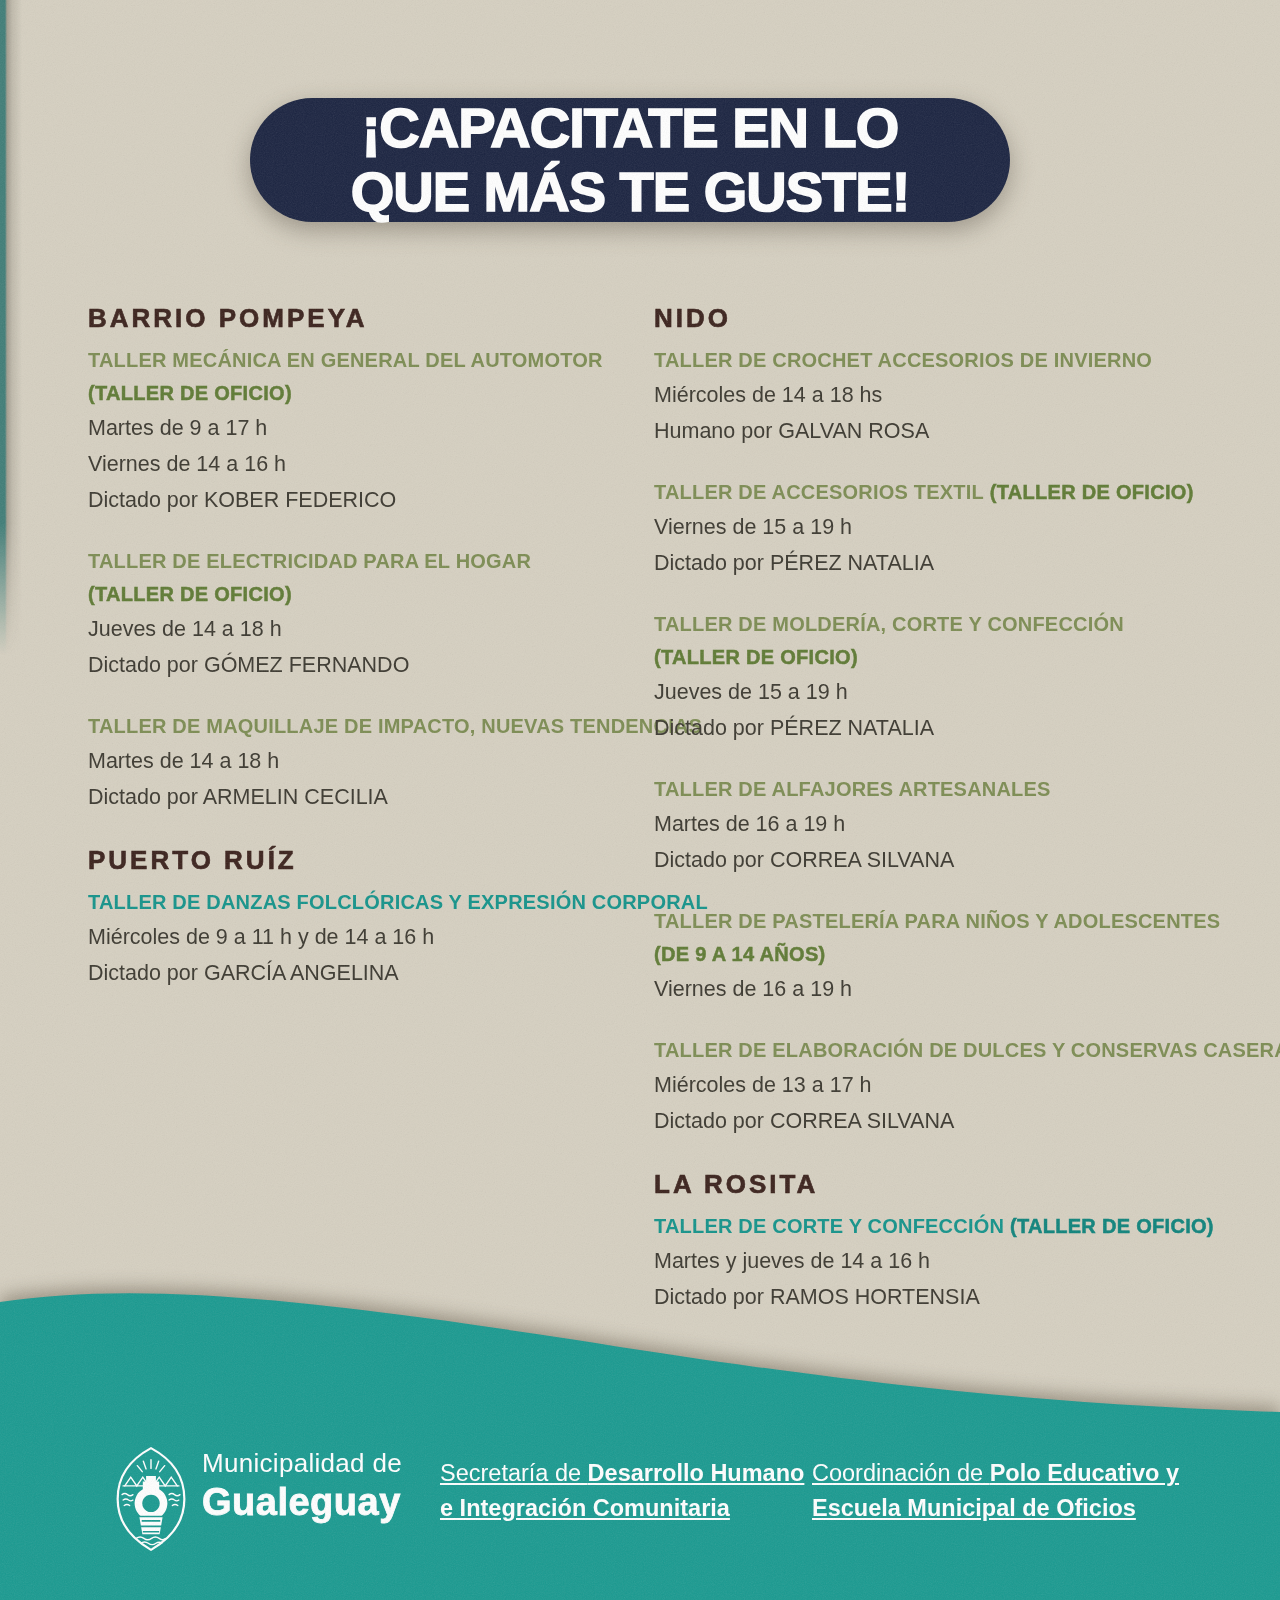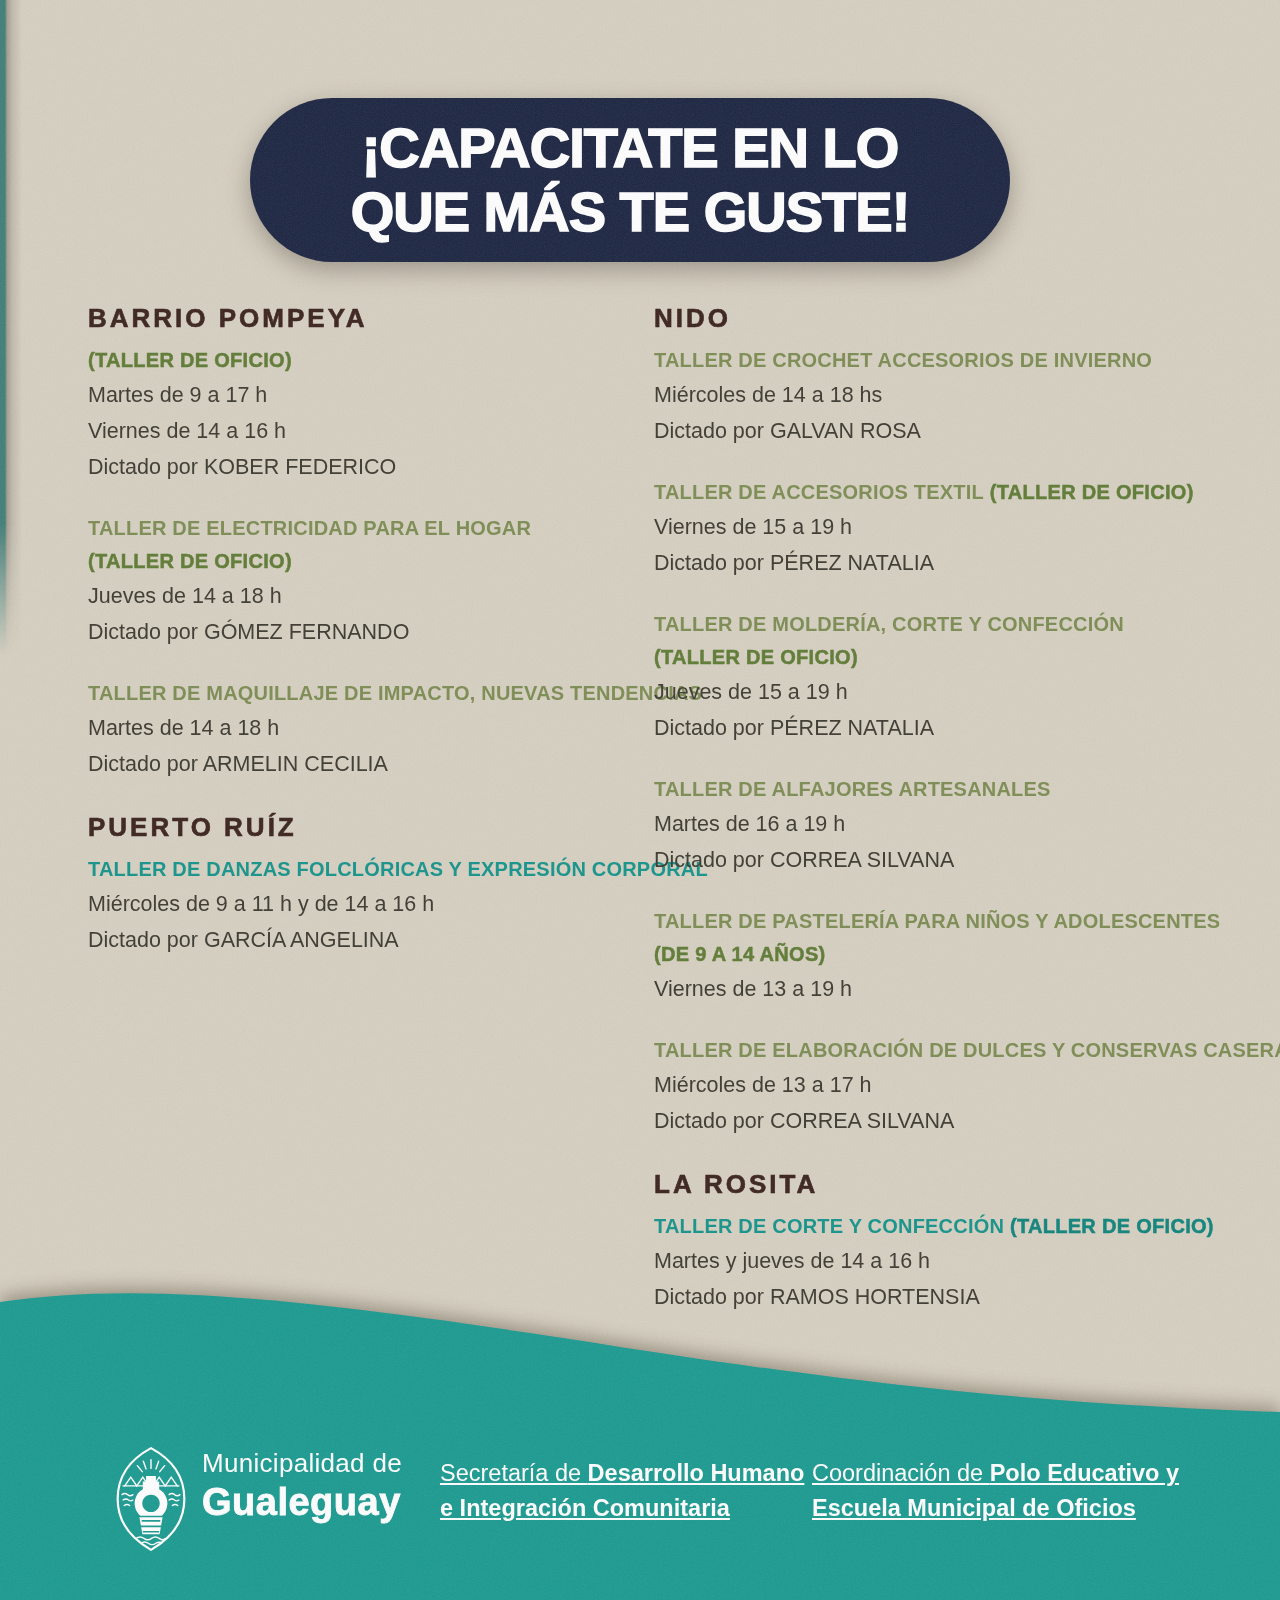--- a/index.html
+++ b/index.html
@@ -28,21 +28,21 @@
     background:linear-gradient(to right,
       #3f7d77 0px,#3f7d77 5px,
       rgba(75,72,60,0.38) 7px,
       rgba(75,72,60,0.16) 12px,
       rgba(75,72,60,0) 22px);
     -webkit-mask-image:linear-gradient(to bottom,#000 80%,transparent 100%);
     mask-image:linear-gradient(to bottom,#000 80%,transparent 100%);
   }
   
   .title-pill{
-    position:absolute;left:250px;top:98px;width:760px;height:164px;z-index:2;
+    position:absolute;left:250px;top:98px;width:760px;height:124px;z-index:2;
     background:var(--panel-navy);
     border-radius:84px;
     display:flex;flex-direction:column;align-items:center;justify-content:center;
     filter:drop-shadow(0 8px 12px rgba(45,38,26,0.35));
   }
   .title-line{
     color:var(--white);
     font-size:56px;font-weight:bold;line-height:64px;
     letter-spacing:-1px;
     -webkit-text-stroke:1.6px var(--white);
@@ -91,20 +91,21 @@
 
 <div class="title-pill">
   <div class="title-line">¡CAPACITATE EN LO</div>
   <div class="title-line">QUE MÁS TE GUSTE!</div>
 </div>
 
 <div class="col" id="col-left">
     <div class="section">
       <div class="section-header">BARRIO POMPEYA</div>
       <div class="ws">
+        <div class="ws-title green"><span>TALLER MECÁNICA EN GENERAL DEL AUTOMOTOR</span></div>
         <div class="ws-badge green-badge">(TALLER DE OFICIO)</div>
         <div class="ws-line">Martes de 9 a 17 h</div>
         <div class="ws-line">Viernes de 14 a 16 h</div>
         <div class="ws-line">Dictado por KOBER FEDERICO</div>
       </div>
       <div class="ws">
         <div class="ws-title green"><span>TALLER DE ELECTRICIDAD PARA EL HOGAR</span></div>
         <div class="ws-badge green-badge">(TALLER DE OFICIO)</div>
         <div class="ws-line">Jueves de 14 a 18 h</div>
         <div class="ws-line">Dictado por GÓMEZ FERNANDO</div>
@@ -123,42 +124,42 @@
         <div class="ws-line">Dictado por GARCÍA ANGELINA</div>
       </div>
     </div>
   </div>
 <div class="col" id="col-right">
     <div class="section">
       <div class="section-header">NIDO</div>
       <div class="ws">
         <div class="ws-title green"><span>TALLER DE CROCHET ACCESORIOS DE INVIERNO</span></div>
         <div class="ws-line">Miércoles de 14 a 18 hs</div>
-        <div class="ws-line">Dictado por GALVAN ROSA</div>
+        <div class="ws-line">Humano por GALVAN ROSA</div>
       </div>
       <div class="ws">
         <div class="ws-title green"><span>TALLER DE ACCESORIOS TEXTIL</span><span class="ws-badge-inline green-badge"> (TALLER DE OFICIO)</span></div>
         <div class="ws-line">Viernes de 15 a 19 h</div>
         <div class="ws-line">Dictado por PÉREZ NATALIA</div>
       </div>
       <div class="ws">
         <div class="ws-title green"><span>TALLER DE MOLDERÍA, CORTE Y CONFECCIÓN</span></div>
         <div class="ws-badge green-badge">(TALLER DE OFICIO)</div>
         <div class="ws-line">Jueves de 15 a 19 h</div>
         <div class="ws-line">Dictado por PÉREZ NATALIA</div>
       </div>
       <div class="ws">
         <div class="ws-title green"><span>TALLER DE ALFAJORES ARTESANALES</span></div>
         <div class="ws-line">Martes de 16 a 19 h</div>
         <div class="ws-line">Dictado por CORREA SILVANA</div>
       </div>
       <div class="ws">
         <div class="ws-title green"><span>TALLER DE PASTELERÍA PARA NIÑOS Y ADOLESCENTES</span></div>
         <div class="ws-badge green-badge">(DE 9 A 14 AÑOS)</div>
-        <div class="ws-line">Viernes de 13 a 19 h</div>
+        <div class="ws-line">Viernes de 16 a 19 h</div>
       </div>
       <div class="ws">
         <div class="ws-title green"><span>TALLER DE ELABORACIÓN DE DULCES Y CONSERVAS CASERAS</span></div>
         <div class="ws-line">Miércoles de 13 a 17 h</div>
         <div class="ws-line">Dictado por CORREA SILVANA</div>
       </div>
     </div>
     <div class="section">
       <div class="section-header">LA ROSITA</div>
       <div class="ws">

